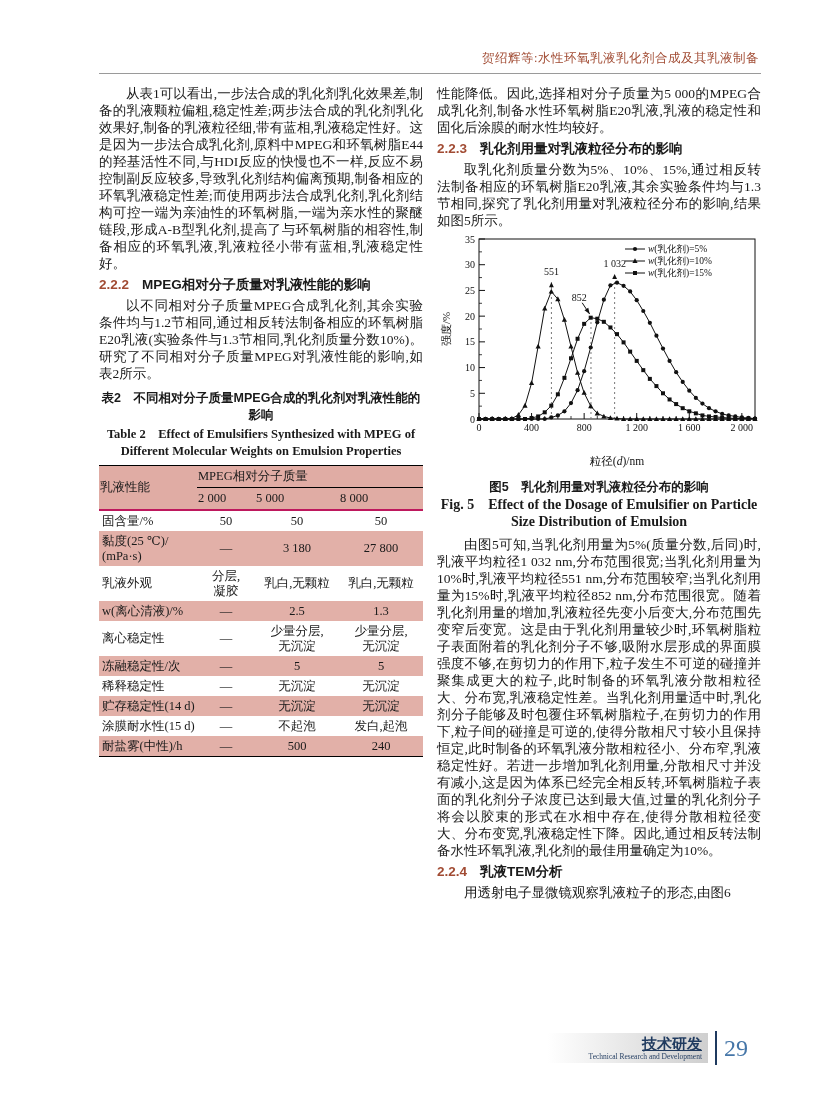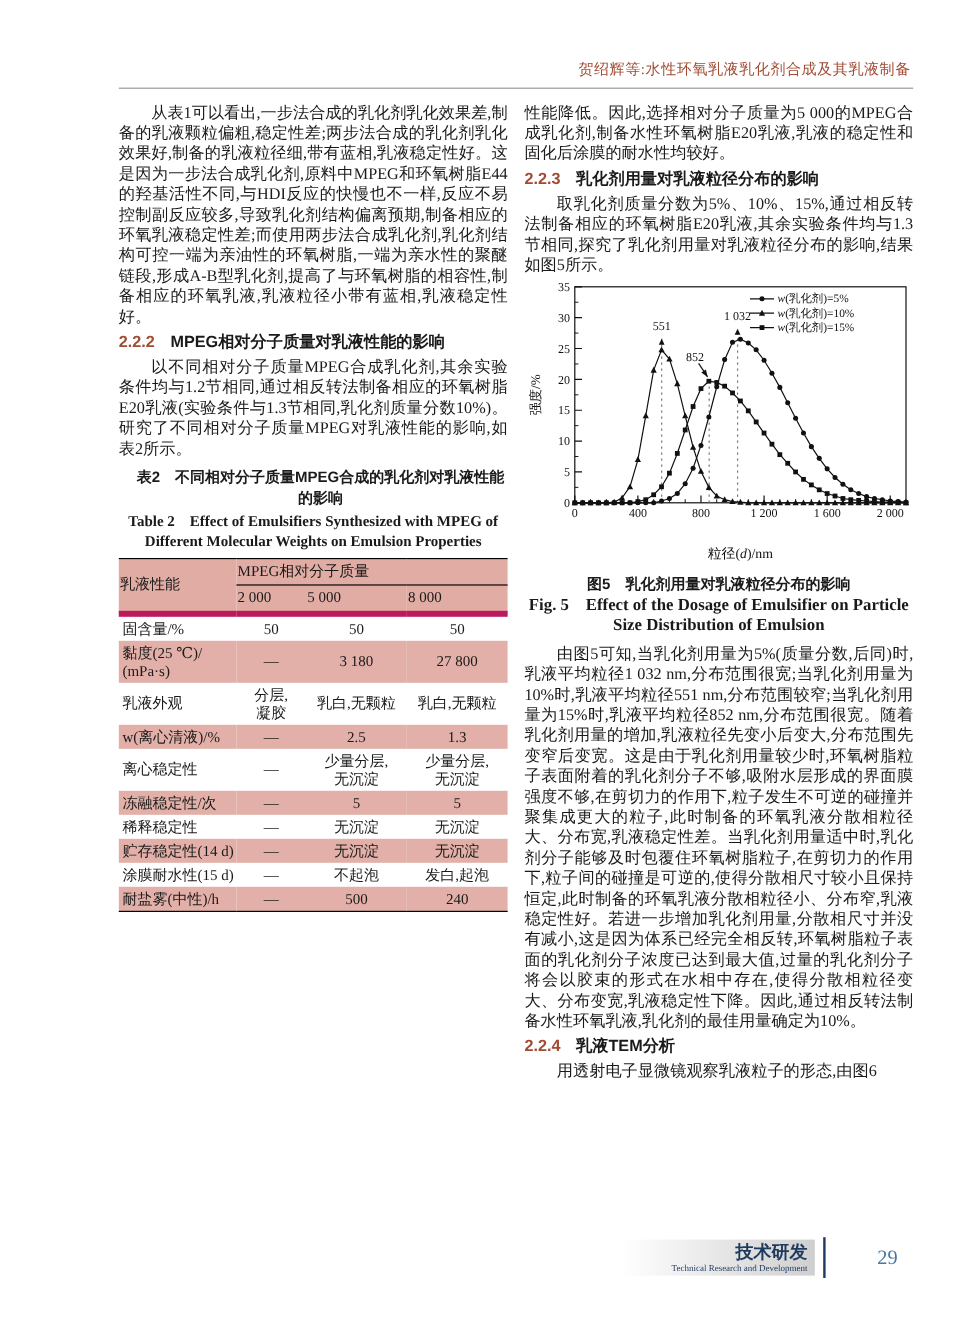--- a/index.html
+++ b/index.html
@@ -18,37 +18,37 @@
   .para{margin:0;text-indent:2em;}
   .para.no-indent{text-indent:0;}
   .sec{
     font-family:"Liberation Sans","DejaVu Sans",sans-serif;
     font-size:13.5px;font-weight:bold;margin:3px 0 3px 0;line-height:19px;
   }
   .sec-num{color:var(--accent,#a14b33);margin-right:13px;}
   
   .tbl-title-cn{
     font-family:"Liberation Sans","DejaVu Sans",sans-serif;font-weight:bold;
-    font-size:12.5px;text-align:center;line-height:17px;margin:8px 0 2px 12px;
+    font-size:12.5px;text-align:center;line-height:17px;margin:8px 0 2px 0;
   }
   .tbl-title-en{
     font-weight:bold;font-size:12.5px;text-align:center;line-height:17px;margin:0 0 5px 0;
   }
   table.datatable{
     width:100%;border-collapse:collapse;font-size:12.5px;line-height:15px;
     border-top:1.6px solid #000;border-bottom:1.6px solid #000;
     table-layout:fixed;
   }
   table.datatable col.c-label{width:98px;}
   table.datatable col.c-v1{width:58px;}
   table.datatable col.c-v2{width:84px;}
   table.datatable col.c-v3{width:84px;}
   table.datatable thead{background:var(--pink,#e0aca4);}
   table.datatable thead th{font-weight:normal;padding:3px 1px;}
-  table.datatable thead{border-bottom:5px solid #be185d;}
+  table.datatable thead{border-bottom:2px solid #be185d;}
   table.datatable th.group{border-bottom:1px solid #000;}
   table.datatable tbody tr:nth-child(even){background:var(--pink2,#e2b0a8);}
   table.datatable td{
     padding:2.5px 1px;text-align:center;white-space:pre-line;vertical-align:middle;
   }
   table.datatable td.lbl{text-align:left;padding-left:3px;}
   
   .figure-wrap{margin:2px 0 0 0;}
   .fig-caption-cn{
     font-family:"Liberation Sans","DejaVu Sans",sans-serif;font-weight:bold;
@@ -58,25 +58,25 @@
   
   .footer{
     position:absolute;right:68px;top:1031px;display:flex;align-items:center;gap:7px;
   }
   .footer-label{
     text-align:right;padding:2px 6px 2px 70px;
     background:linear-gradient(to left,#cfcfcf 0%,rgba(207,207,207,0) 85%);
   }
   .footer-cn{
     font-family:"Liberation Sans","DejaVu Sans",sans-serif;font-weight:bold;
-    font-size:15px;color:var(--navy,#1f3a5f);line-height:17px;
+    font-size:15px;color:var(--navy,#1f3a5f);line-height:17px;text-decoration:underline;
   }
   .footer-en{font-size:7.5px;color:var(--navy,#1f3a5f);line-height:9px;}
   .footer-sep{width:2px;height:34px;background:var(--navy,#1f3a5f);}
-  .footer-page{font-size:17px;color:var(--pageblue,#4576a8);margin-left:36px;}
+  .footer-page{font-size:24px;color:var(--pageblue,#4576a8);}
   svg text{font-family:"Liberation Serif","DejaVu Serif",serif;}
 </style>
 </head>
 <body>
 
 <div class="page">
   <div class="content">
 
     <div class="running-title">贺绍辉等:水性环氧乳液乳化剂合成及其乳液制备</div>
     <hr class="header-rule">

